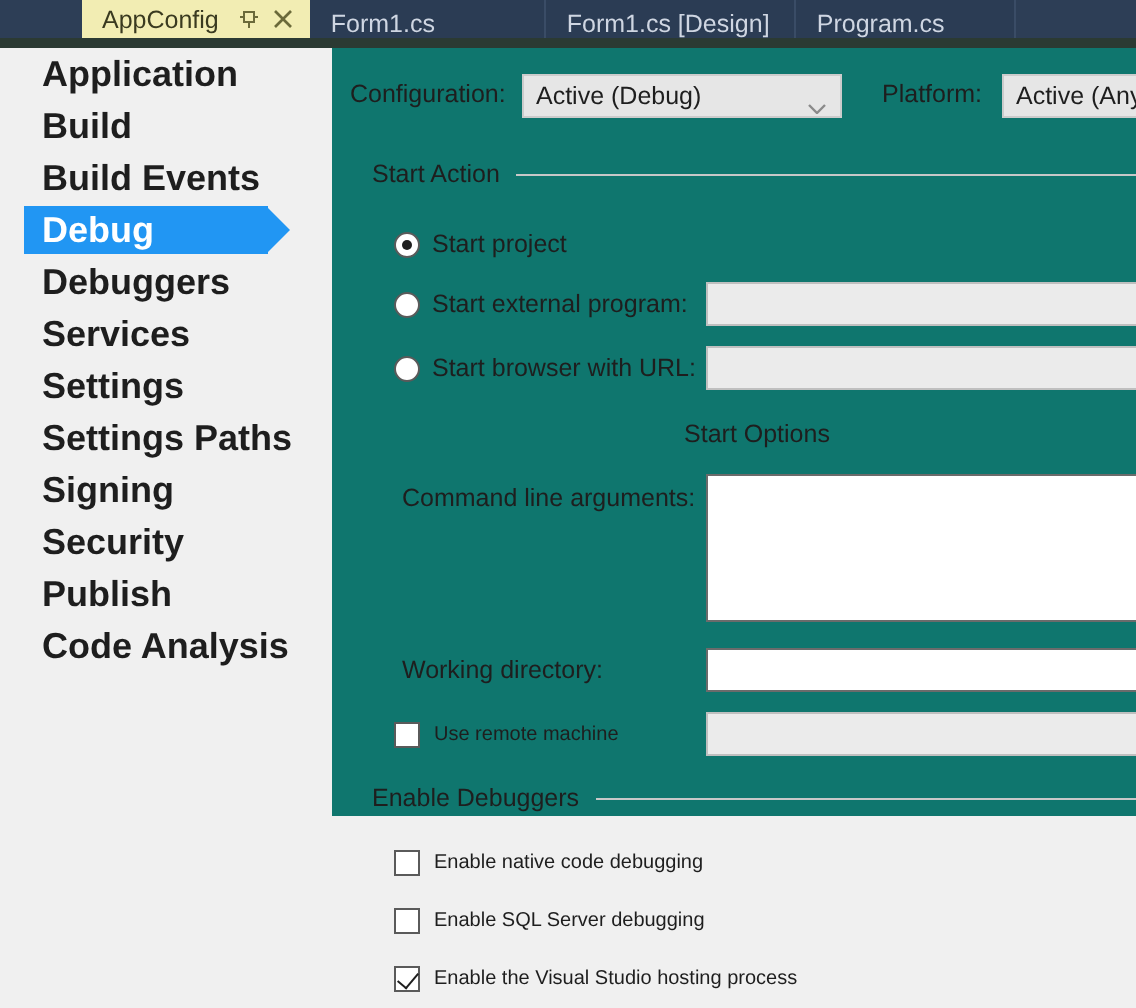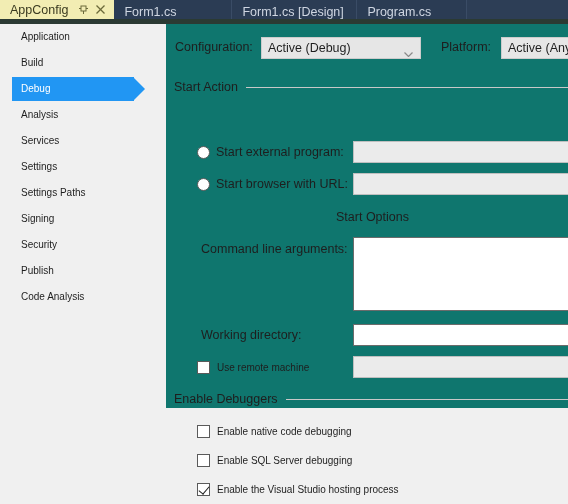--- a/index.html
+++ b/index.html
@@ -21,20 +21,21 @@
 
   
   .tabbar {
     position: absolute;
     left: 0; top: 0;
     width: 568px; height: 19px;
     background: #2d3e56;
     display: flex;
     align-items: stretch;
     overflow: hidden;
+    padding-left: 41px;
   }
   .tab {
     display: flex;
     align-items: center;
     height: 19px;
     padding: 0 10px;
     font-size: 12.5px;
     white-space: nowrap;
     cursor: default;
     position: relative;
@@ -80,25 +81,26 @@
   .sidebar {
     position: absolute;
     left: 0; top: 24px;
     width: 155px; height: 480px;
     background: #f0f0f0;
   }
   .side-item {
     height: 26px;
     line-height: 26px;
     padding-left: 21px;
-    font-size: 10px;
+    font-size: 18px;
     color: #1e1e1e;
     white-space: nowrap;
     cursor: pointer;
     position: relative;
+    font-weight: bold;
   }
   .side-item.selected {
     color: #ffffff;
   }
   .side-item.selected .sel-bg {
     position: absolute;
     left: 12px; top: 1px;
     width: 122px; height: 24px;
     background: #2196f3;
   }
@@ -165,21 +167,21 @@
   
   .group-head {
     position: absolute;
     left: 8px;
     width: 405px;
     display: flex;
     align-items: center;
     font-size: 12.5px;
     color: #1e1e1e;
   }
-  .group-head .gh-text { white-space: nowrap; padding-right: 8px; }
+  .group-head .gh-text { white-space: nowrap; padding-right: 8px; margin-left: 12px; }
   .group-head .gh-rule {
     flex: 1;
     height: 1px;
     background: #c8c8c8;
   }
 
   
   .radio-row {
     position: absolute;
     left: 31px;
@@ -300,27 +302,30 @@
 </div>
 <div class="tabbar-underline"></div>
 
 <div class="sidebar">
   <div class="side-item">
     <span class="side-label">Application</span>
   </div>
   <div class="side-item">
     <span class="side-label">Build</span>
   </div>
+  <div class="side-item">
+    <span class="side-label">Build Events</span>
+  </div>
   <div class="side-item selected">
     <span class="sel-bg"></span>
     <span class="sel-arrow"></span>
     <span class="side-label">Debug</span>
   </div>
   <div class="side-item">
-    <span class="side-label">Analysis</span>
+    <span class="side-label">Debuggers</span>
   </div>
   <div class="side-item">
     <span class="side-label">Services</span>
   </div>
   <div class="side-item">
     <span class="side-label">Settings</span>
   </div>
   <div class="side-item">
     <span class="side-label">Settings Paths</span>
   </div>
@@ -354,20 +359,24 @@
     <div class="combo combo-platform">
       <span>Active (Any CPU)</span>
     </div>
   </div>
 
   <div class="group-head" style="top:56px;">
     <span class="gh-text">Start Action</span>
     <span class="gh-rule"></span>
   </div>
 
+  <div class="radio-row" style="top:89px;">
+    <span class="radio checked"></span>
+    <span class="radio-label">Start project</span>
+  </div>
 
   <div class="radio-row" style="top:119px;">
     <span class="radio"></span>
     <span class="radio-label">Start external program:</span>
   </div>
   <input class="tfield" type="text" style="left: 187px; top: 117px; width: 226px;" disabled="" value="">
 
   <div class="radio-row" style="top:151px;">
     <span class="radio"></span>
     <span class="radio-label">Start browser with URL:</span>

